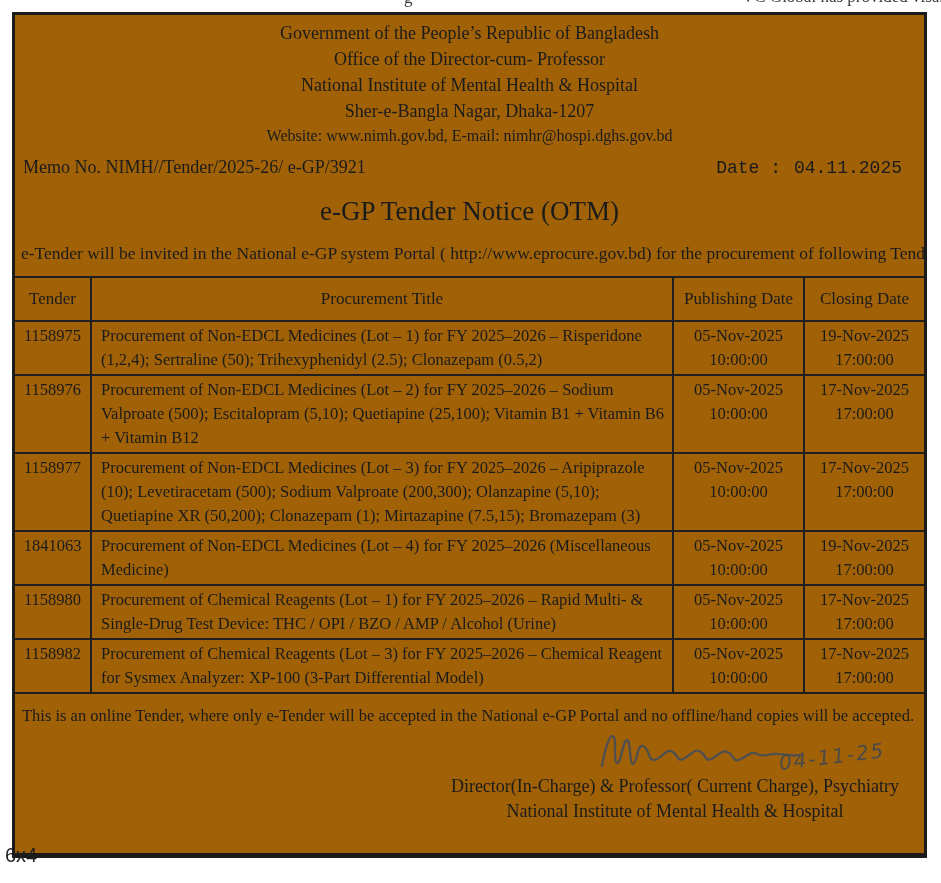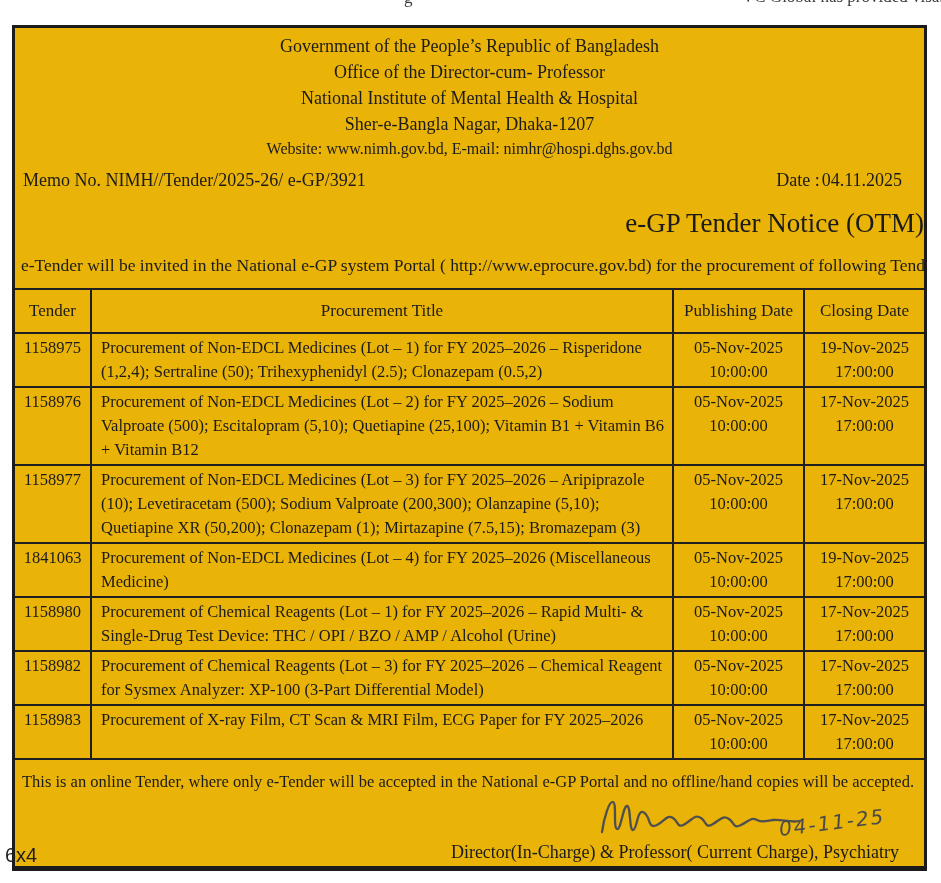--- a/index.html
+++ b/index.html
@@ -11,35 +11,35 @@
   }
 
   
   .top-clip { position:absolute; top:0; left:0; width:941px; height:8px; overflow:hidden; }
   .top-clip span { position:absolute; font-size:17px; color:#3a3a3a; white-space:nowrap; }
   .frag-left  { left:404px; top:-12px; }
   .frag-right { left:742px; top:-13px; }
 
   
   .doc {
-    position:absolute; left:12px; top:25px; width:915px; height:846px;
+    position:absolute; left:12px; top:12px; width:915px; height:846px;
     border:3px solid #1b1b1b; border-bottom-width:5px;
-    background:#eab308; overflow:hidden; padding-top:5px;
+    background:#a16207; overflow:hidden; padding-top:5px;
   }
 
   .h-line { text-align:center; font-size:18px; line-height:26px; }
   .h-line.small { font-size:16px; line-height:24px; }
 
   .memo-row {
     display:flex; justify-content:space-between; align-items:baseline;
     font-size:18px; line-height:26px; margin:6px 22px 0 8px;
   }
-  .memo-date { display:flex; gap:2px; }
-
-  .notice-title { text-align:right; font-size:27px; line-height:36px; margin-top:12px; }
+  .memo-date { display:flex; gap:13px;font-family:Liberation Mono, monospace; }
+
+  .notice-title { text-align:center; font-size:27px; line-height:36px; margin-top:12px; }
 
   .intro { font-size:17.5px; line-height:25px; margin:12px 6px 0 6px; white-space:nowrap; }
 
   table.tender-table {
     width:100%; border-collapse:collapse; margin-top:10px;
     font-size:16.5px; table-layout:fixed;
   }
   .tender-table th, .tender-table td { border:2px solid #1f1f1f; }
   .tender-table th:first-child, .tender-table td:first-child { border-left:none; }
   .tender-table th:last-child,  .tender-table td:last-child  { border-right:none; }
@@ -175,32 +175,20 @@
         <td class="c-title">Procurement of Chemical Reagents (Lot – 3) for FY 2025–2026 – Chemical Reagent for Sysmex Analyzer: XP-100 (3-Part Differential Model)</td>
         <td class="c-date">
           <div>05-Nov-2025</div>
           <div>10:00:00</div>
         </td>
         <td class="c-date">
           <div>17-Nov-2025</div>
           <div>17:00:00</div>
         </td>
       </tr>
-      <tr>
-        <td class="c-id">1158983</td>
-        <td class="c-title">Procurement of X-ray Film, CT Scan &amp; MRI Film, ECG Paper for FY 2025–2026</td>
-        <td class="c-date">
-          <div>05-Nov-2025</div>
-          <div>10:00:00</div>
-        </td>
-        <td class="c-date">
-          <div>17-Nov-2025</div>
-          <div>17:00:00</div>
-        </td>
-      </tr>
     </tbody>
   </table>
 
   <div class="note">This is an online Tender, where only e-Tender will be accepted in the National e-GP Portal and no offline/hand copies will be accepted.</div>
 
   <div class="sig-area">
     <svg class="sig-svg" width="310" height="44" viewBox="0 0 310 44" aria-hidden="true">
       <path d="M8,36 C10,22 15,5 19,6 C23,7 19,32 23,33 C27,34 29,10 33,10 C37,10 35,34 39,34 C43,34 43,14 49,16 C57,19 53,34 63,29 C71,25 73,18 79,22 C85,26 83,33 91,28 C99,23 101,18 107,22 C113,26 111,33 119,28 C127,23 129,19 135,23 C141,27 139,33 147,29 C155,25 157,21 163,24 C169,27 171,25 179,24 C187,23 197,27 205,25" fill="none" stroke="#4f4f4f" stroke-width="2.3" stroke-linecap="round"></path>
       <text x="186" y="40" transform="rotate(-7 186 40)" style="font-family:'DejaVu Sans',sans-serif;font-style:italic;font-size:20px;letter-spacing:2px;fill:#4a4a4a;">04-11-25</text>
     </svg>

